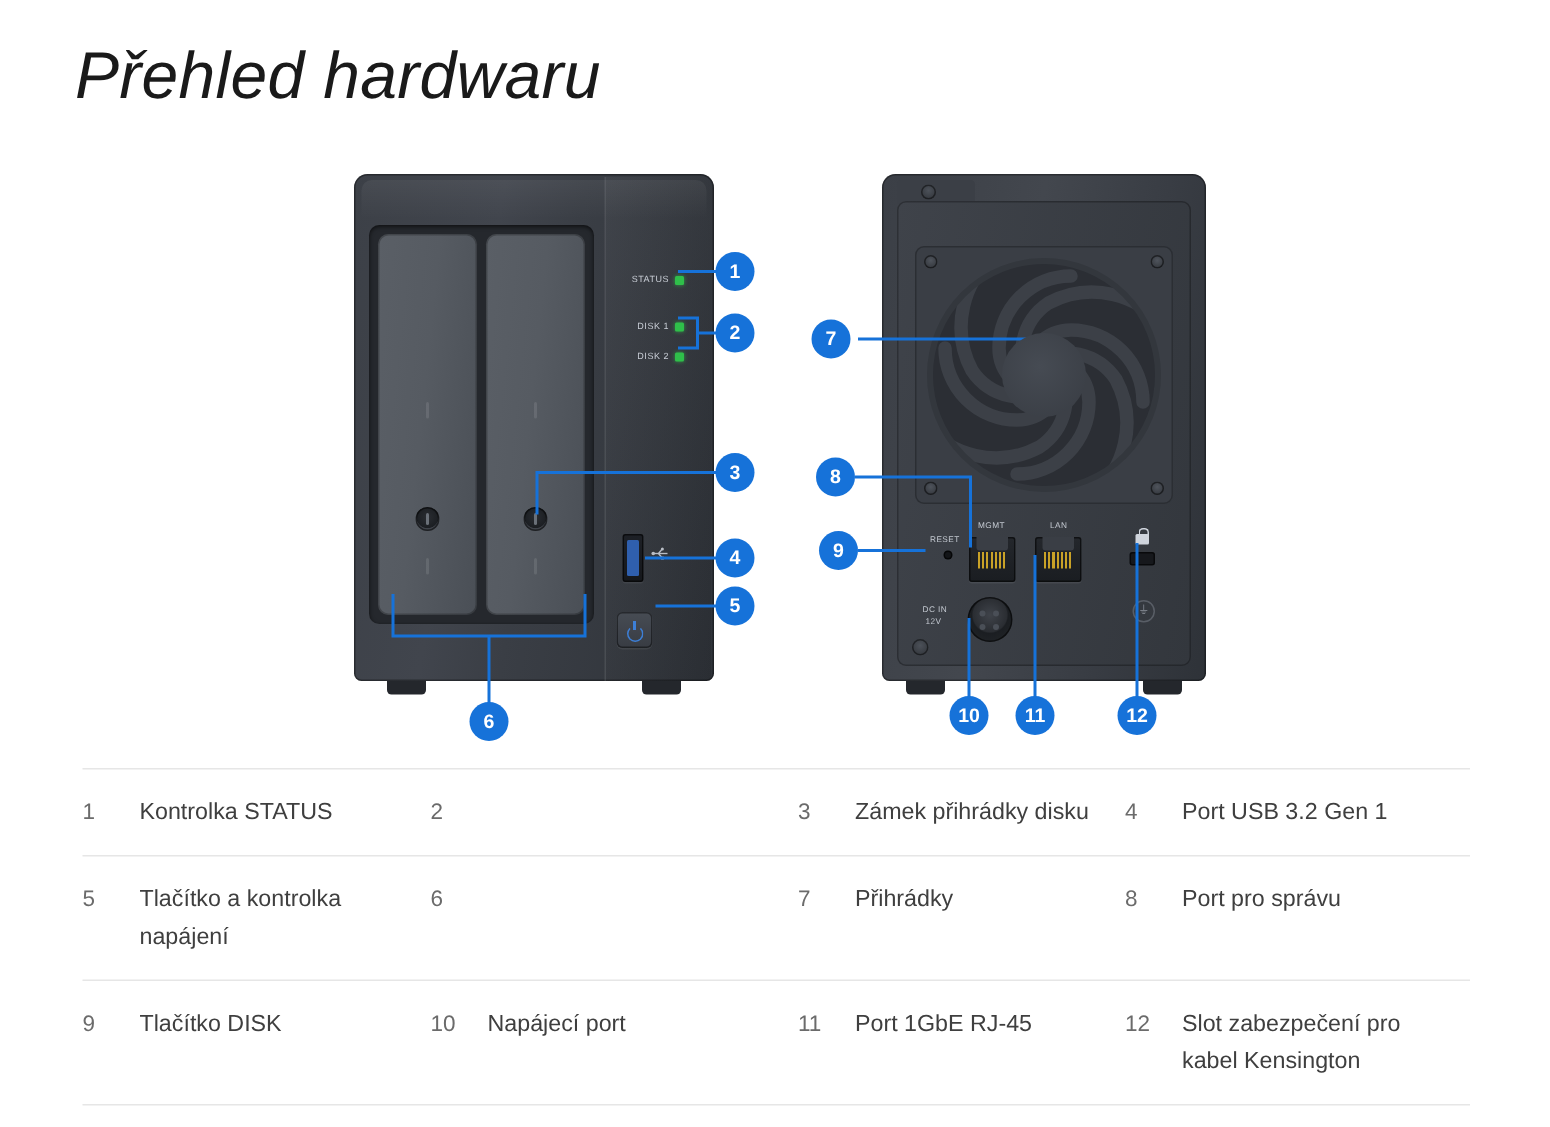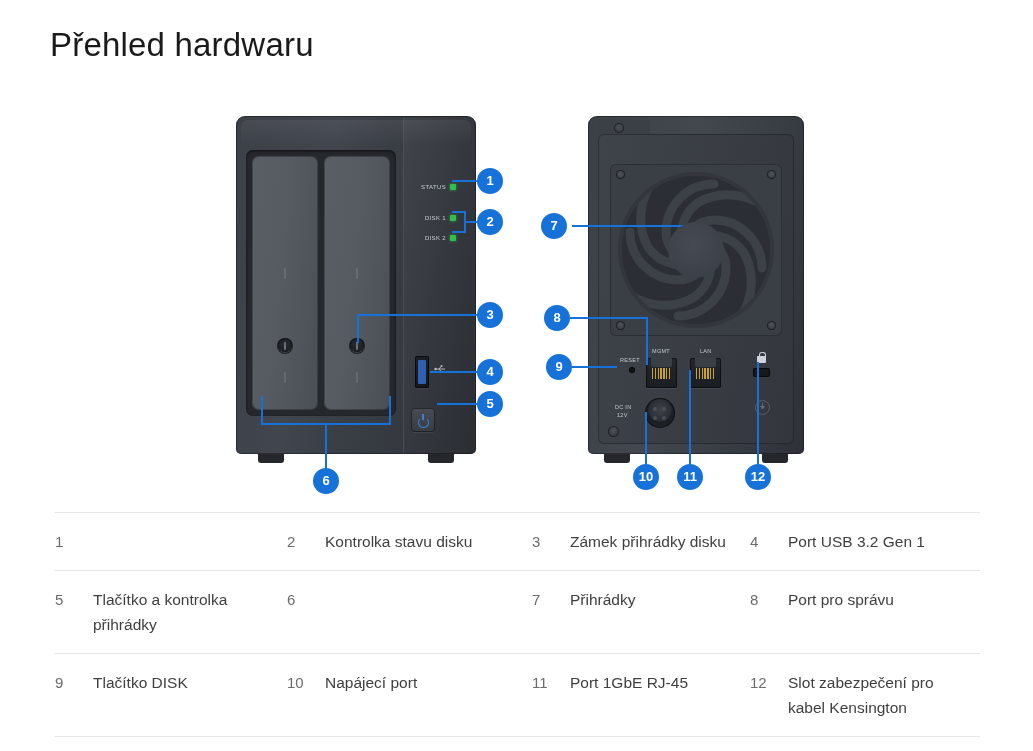--- a/index.html
+++ b/index.html
@@ -14,25 +14,26 @@
     font-family: "Liberation Sans", sans-serif;
     color: #3c3c3c;
     overflow: hidden;
   }
 
   
   .page-title {
     position: absolute;
     left: 50px;
     top: 25px;
-    font-size: 33px;
+    font-size: 44px;
     font-weight: 400;
     color: #1a1a1a;
     letter-spacing: 0.2px;
     line-height: 1.2;
+    font-style: italic;
   }
 
   
   .figure {
     position: absolute;
     left: 0;
     top: 100px;
     width: 1033px;
     height: 400px;
   }
@@ -645,39 +646,39 @@
   <div class="badge" style="left:633px; top:364px;">10</div>
   <div class="badge" style="left:677px; top:364px;">11</div>
   <div class="badge" style="left:745px; top:364px;">12</div>
 </div>
 
 <div class="legend">
 
   <div class="legend-row">
     <div class="legend-cell c1">
       <span class="legend-num">1</span>
+      <span class="legend-text">Kontrolka STATUS</span>
     </div>
     <div class="legend-cell c2">
       <span class="legend-num">2</span>
-      <span class="legend-text">Kontrolka stavu disku</span>
     </div>
     <div class="legend-cell c3">
       <span class="legend-num">3</span>
       <span class="legend-text">Zámek přihrádky disku</span>
     </div>
     <div class="legend-cell c4">
       <span class="legend-num">4</span>
       <span class="legend-text">Port USB 3.2 Gen 1</span>
     </div>
   </div>
 
   <div class="legend-row">
     <div class="legend-cell c1">
       <span class="legend-num">5</span>
-      <span class="legend-text">Tlačítko a kontrolka přihrádky</span>
+      <span class="legend-text">Tlačítko a kontrolka napájení</span>
     </div>
     <div class="legend-cell c2">
       <span class="legend-num">6</span>
     </div>
     <div class="legend-cell c3">
       <span class="legend-num">7</span>
       <span class="legend-text">Přihrádky</span>
     </div>
     <div class="legend-cell c4">
       <span class="legend-num">8</span>

